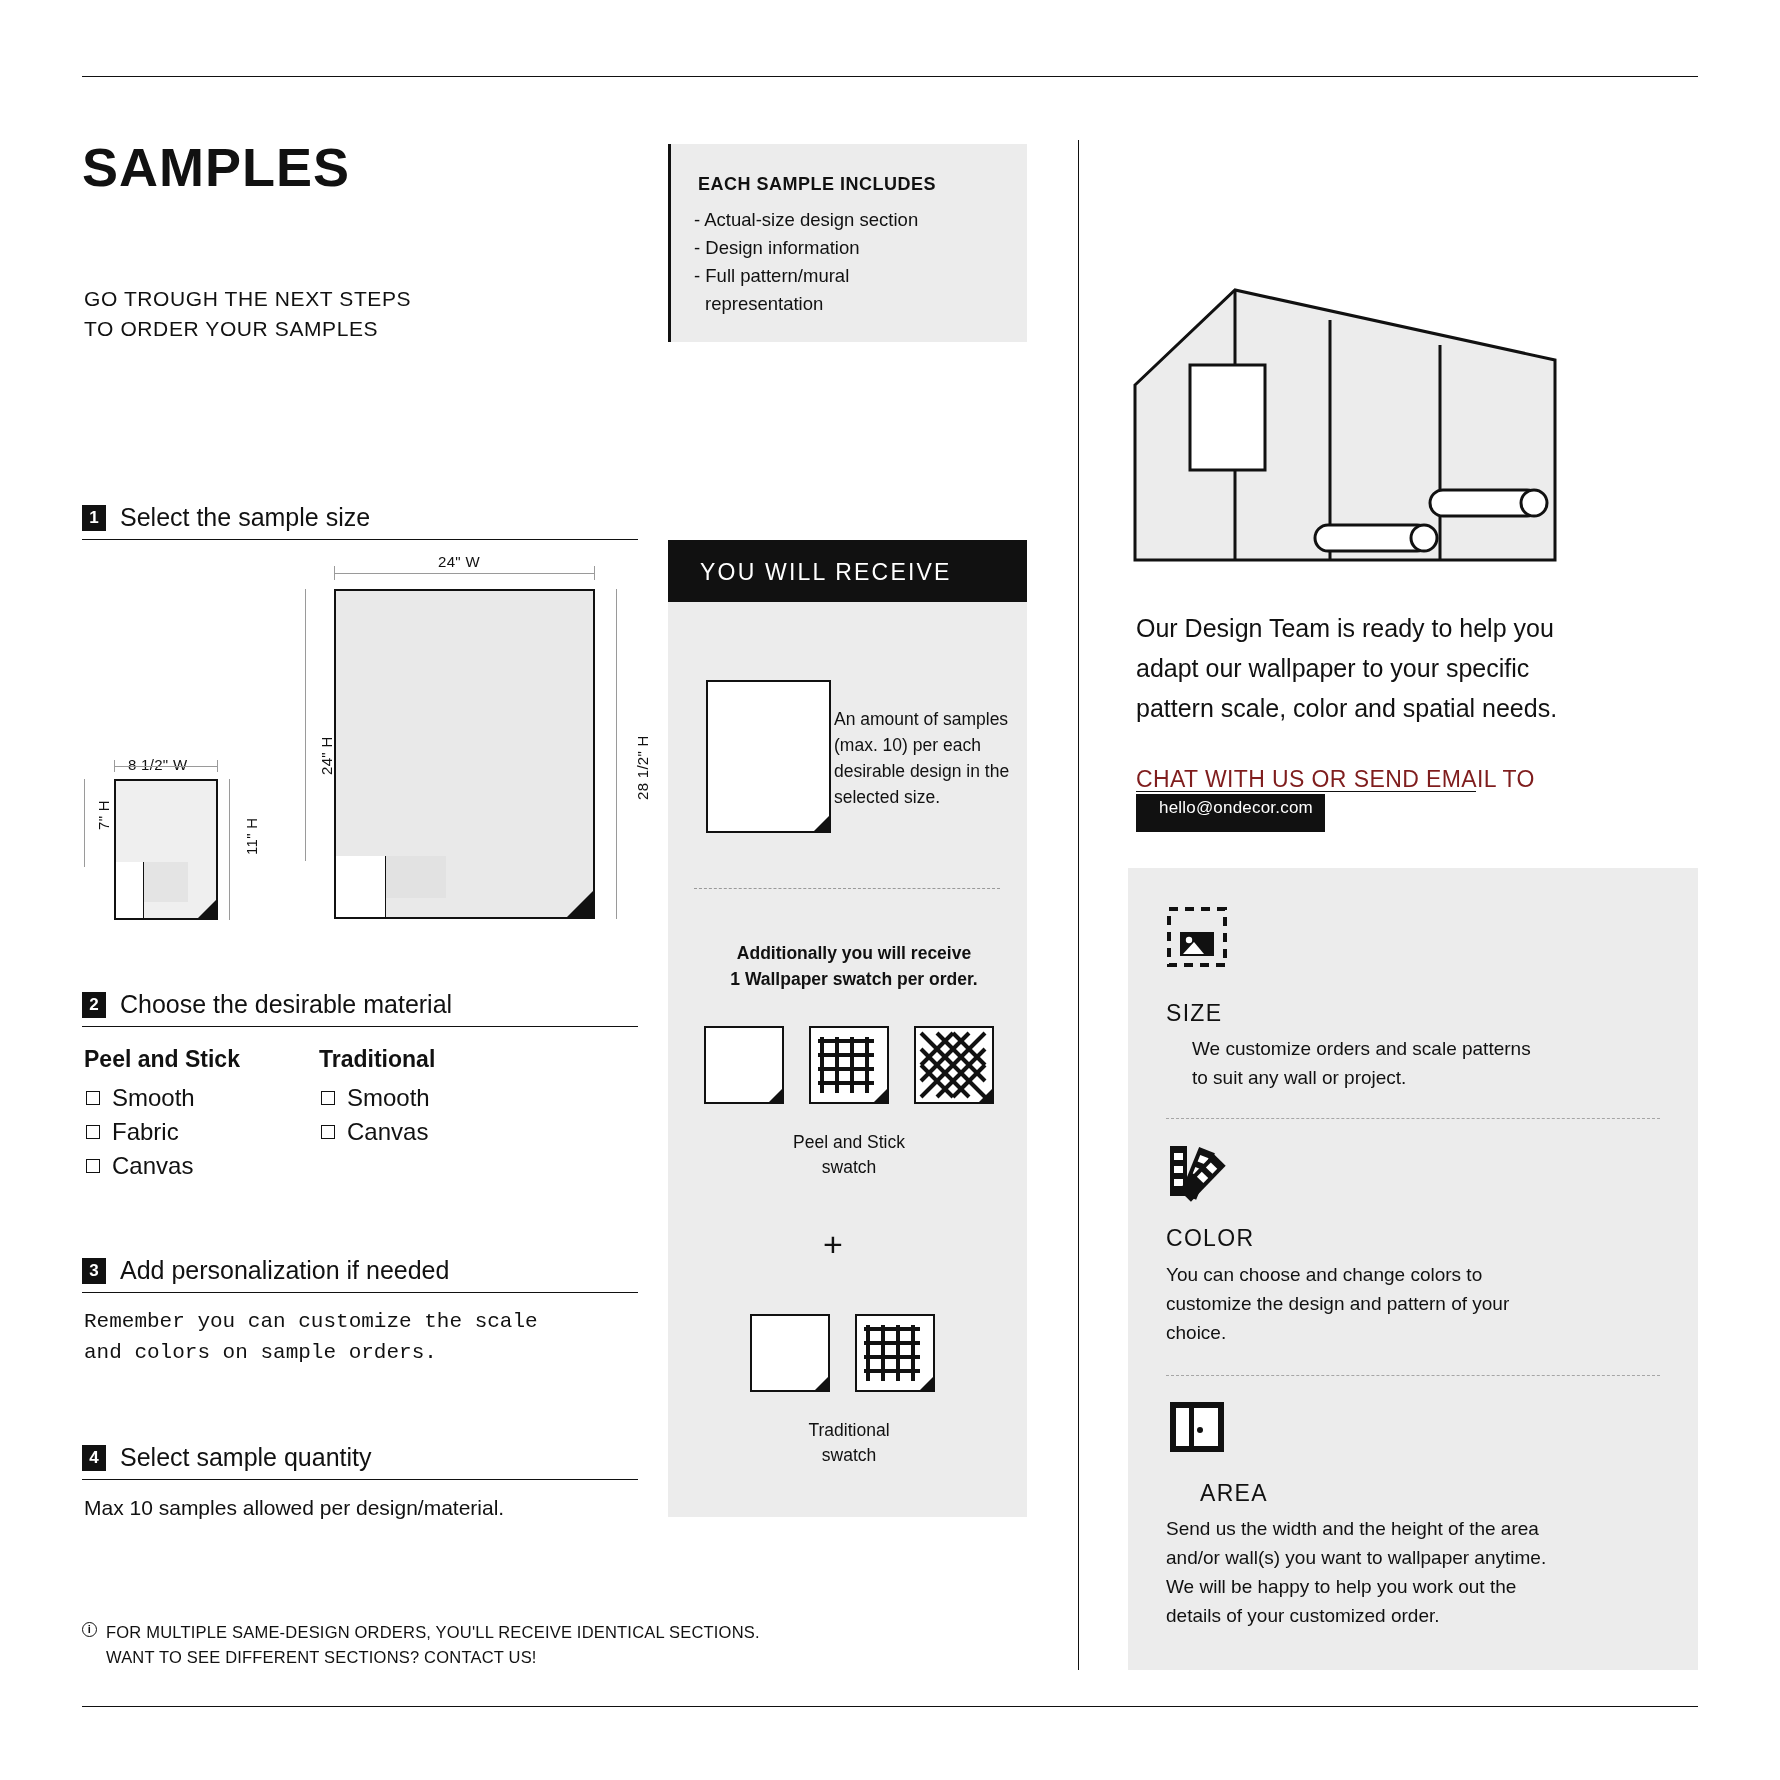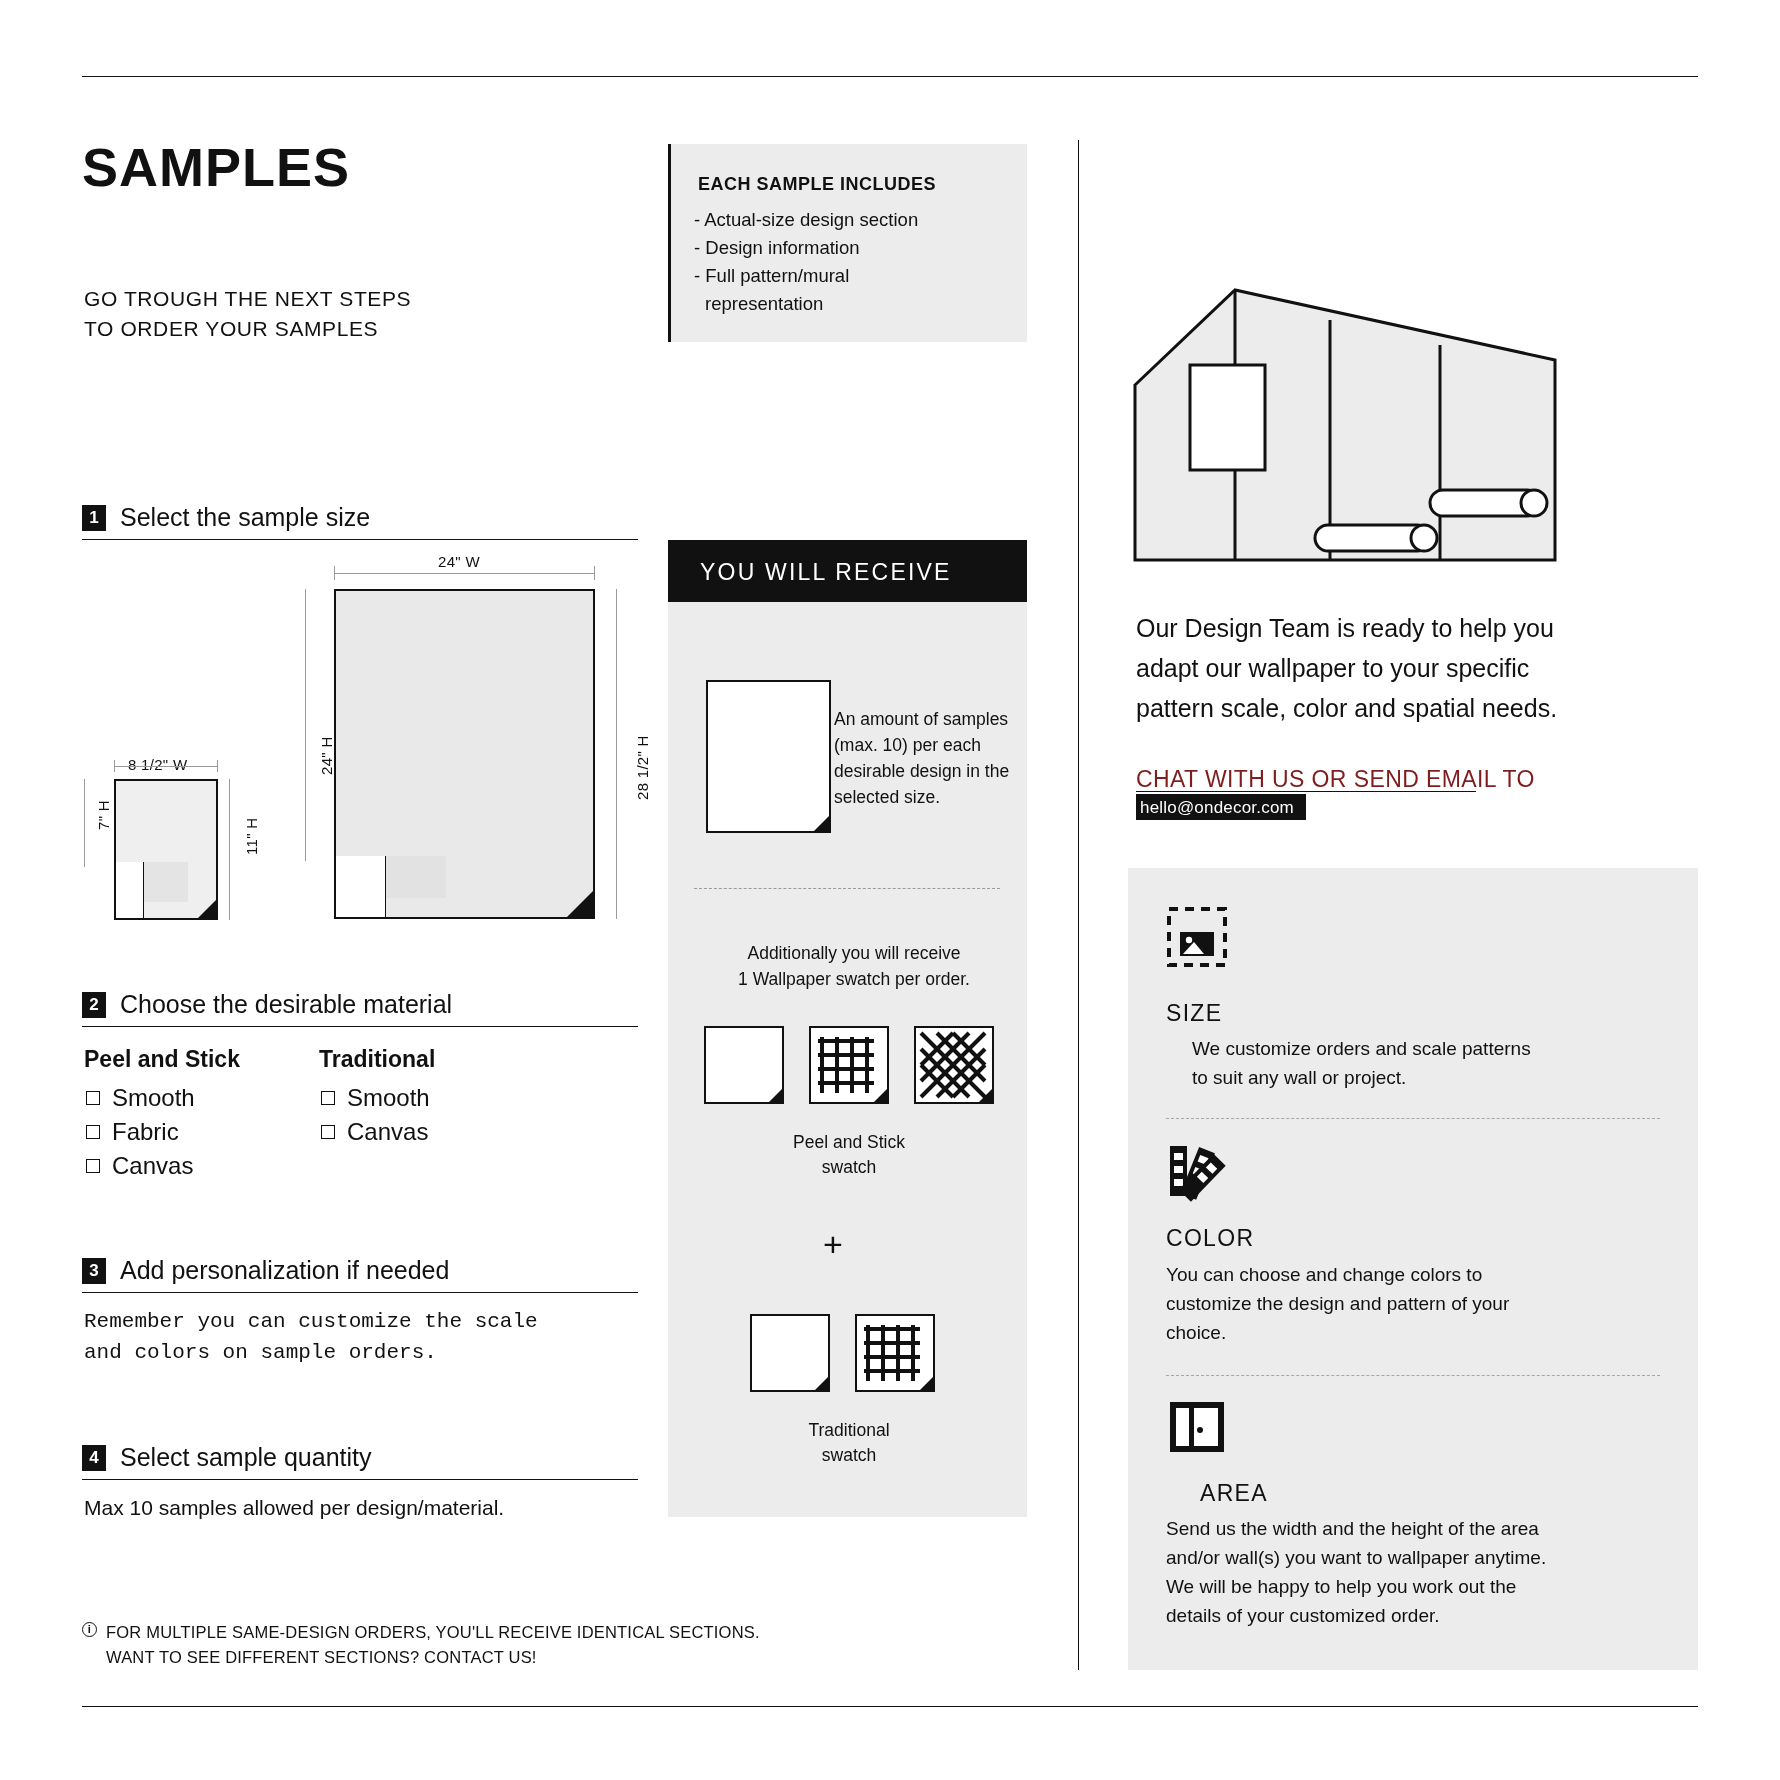--- a/index.html
+++ b/index.html
@@ -160,22 +160,22 @@
     position:absolute; left:1136px; top:608px; width:540px;
     font-size:25px; line-height:40px; color:#111;
   }
   .chat-label {
     position:absolute; left:1136px; top:766px; font-size:23px; letter-spacing:0.4px; color:#7f1d1d;
   }
   .chat-rule {
     position:absolute; left:1136px; top:791px; width:340px; height:1px; background:#111;
   }
   .email-chip {
-    position:absolute; left:1136px; top:794px; height:26px; background:#111; color:#fff;
-    font-size:17px; padding:4px 12px 0 4px; letter-spacing:0.2px;
+    position:absolute; left:1136px; top:794px; height:38px; background:#111; color:#fff;
+    font-size:17px; padding:4px 12px 0 23px; letter-spacing:0.2px;
   }
 
   .feat-panel {
     position:absolute; left:1128px; top:868px; width:570px; height:802px; background:#ececec;
   }
   .feat-title {
     position:absolute; font-size:23px; letter-spacing:1.3px; color:#111;
   }
   .feat-text {
     position:absolute; font-size:19px; line-height:29px; color:#111;
@@ -303,21 +303,21 @@
   </div>
 
   <div class="doc-shape" style="left:706px; top:680px; width:125px; height:153px;"></div>
   <svg style="position:absolute; left:812px; top:814px;" width="19" height="19">
     <polygon points="19,0 19,19 0,19" fill="#111"></polygon>
   </svg>
   <div class="ywr-text" style="left:834px; top:706px; width:176px;">An amount of samples (max. 10) per each desirable design in the selected size.</div>
 
   <div class="dashed-sep" style="left:694px; top:888px; width:306px;"></div>
 
-  <div class="ywr-text" style="left:694px; top:940px; width:320px; text-align:center;">
+  <div class="ywr-text" style="left:694px; top:940px; width:320px; text-align:center;font-weight:bold;">
     <div>Additionally you will receive</div>
     <div>1 Wallpaper swatch per order.</div>
   </div>
 
   <div class="swatch-box" style="left:704px; top:1026px; width:80px; height:78px;"></div>
   <svg style="position:absolute; left:767px; top:1087px;" width="17" height="17">
       <polygon points="17,0 17,17 0,17" fill="#111"></polygon>
     </svg>
 
   <div class="swatch-box" style="left:809px; top:1026px; width:80px; height:78px;"></div>

